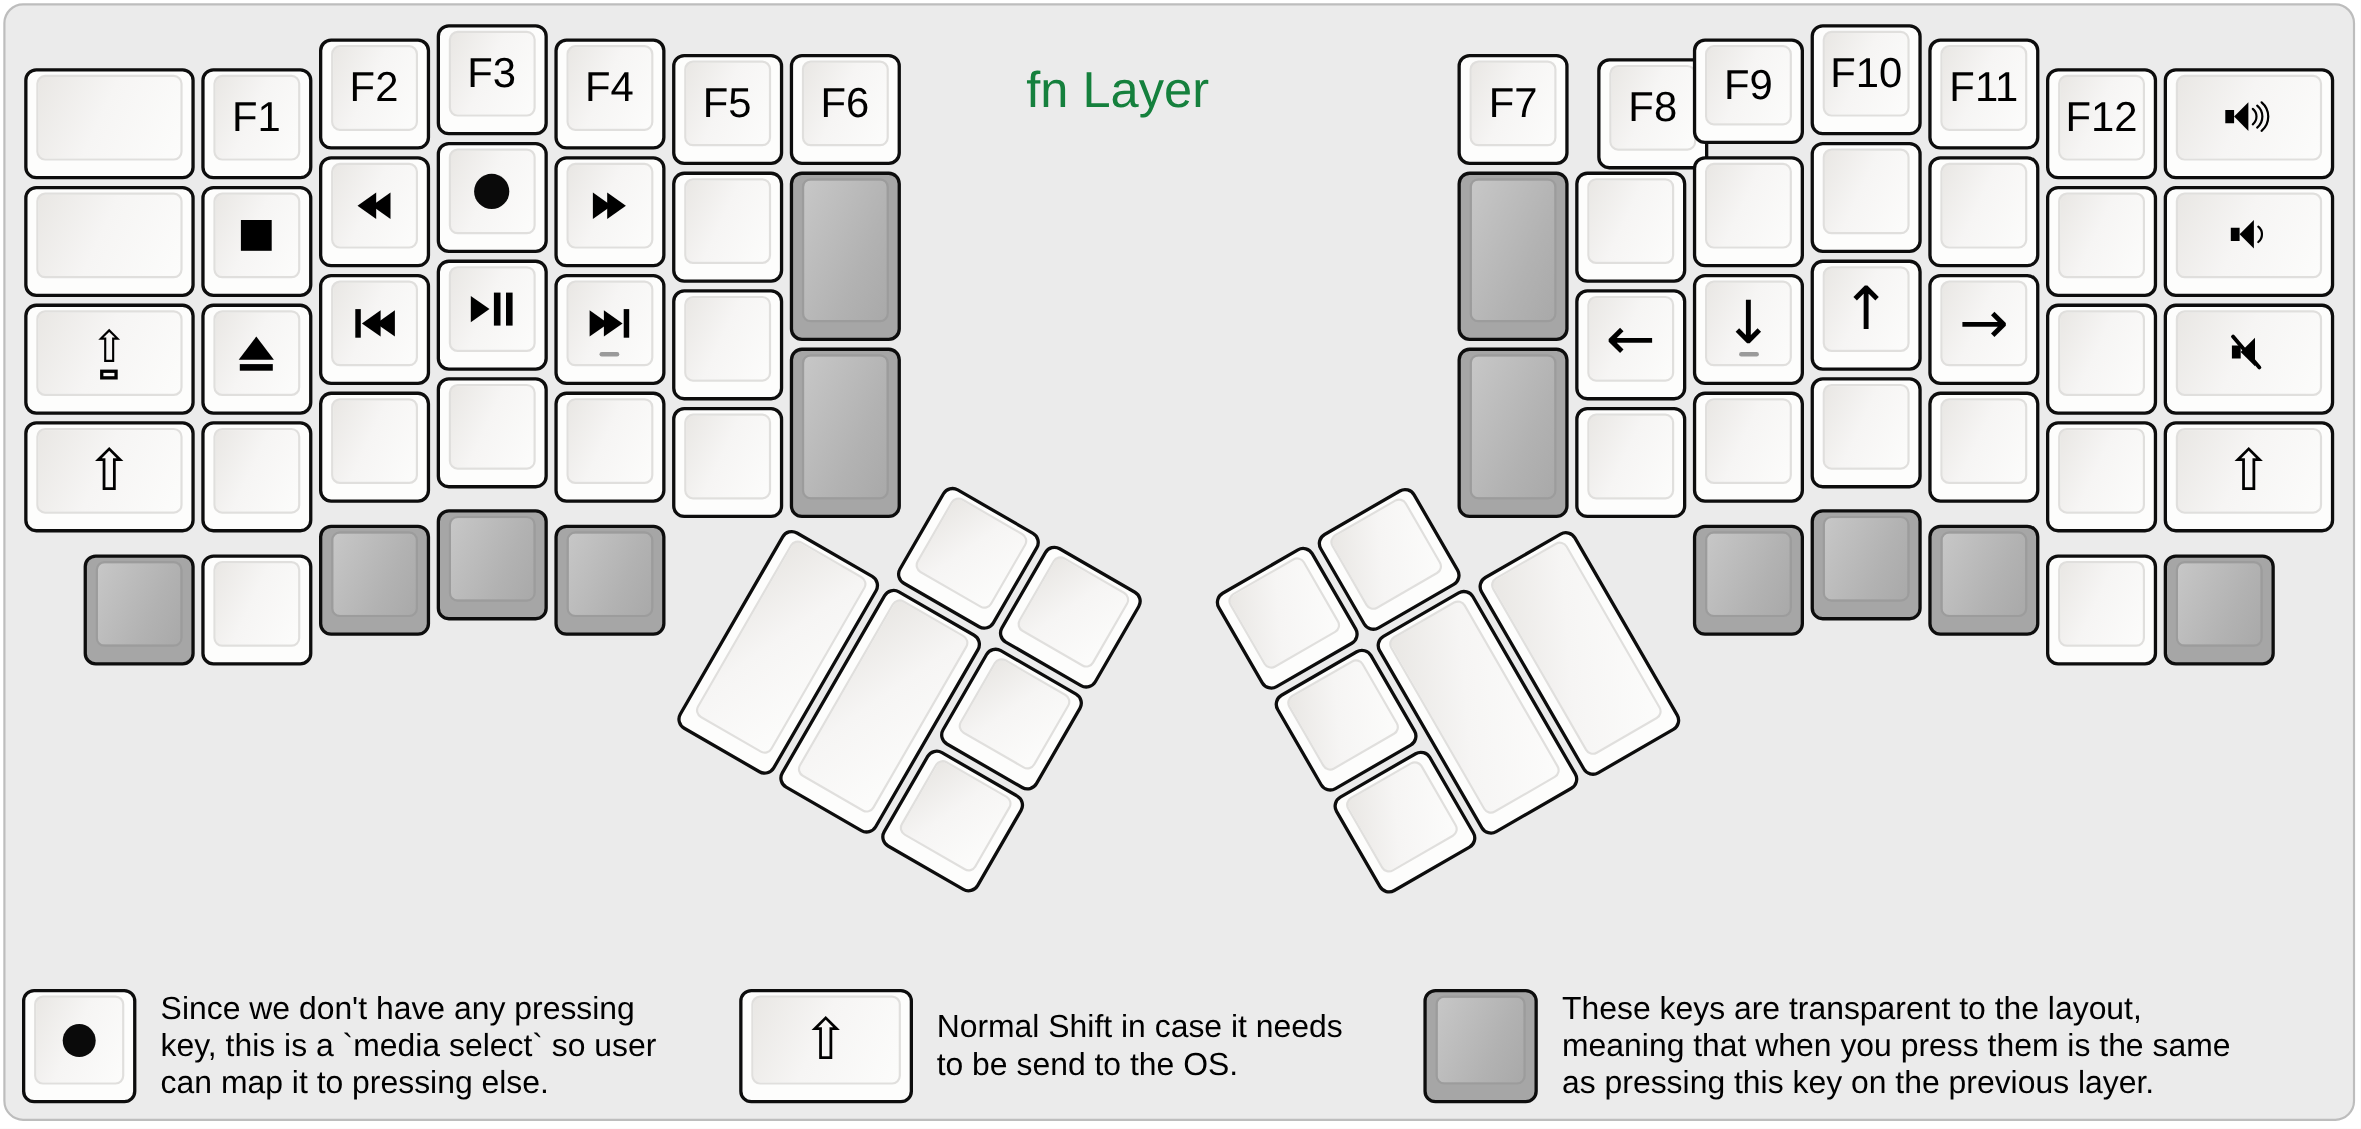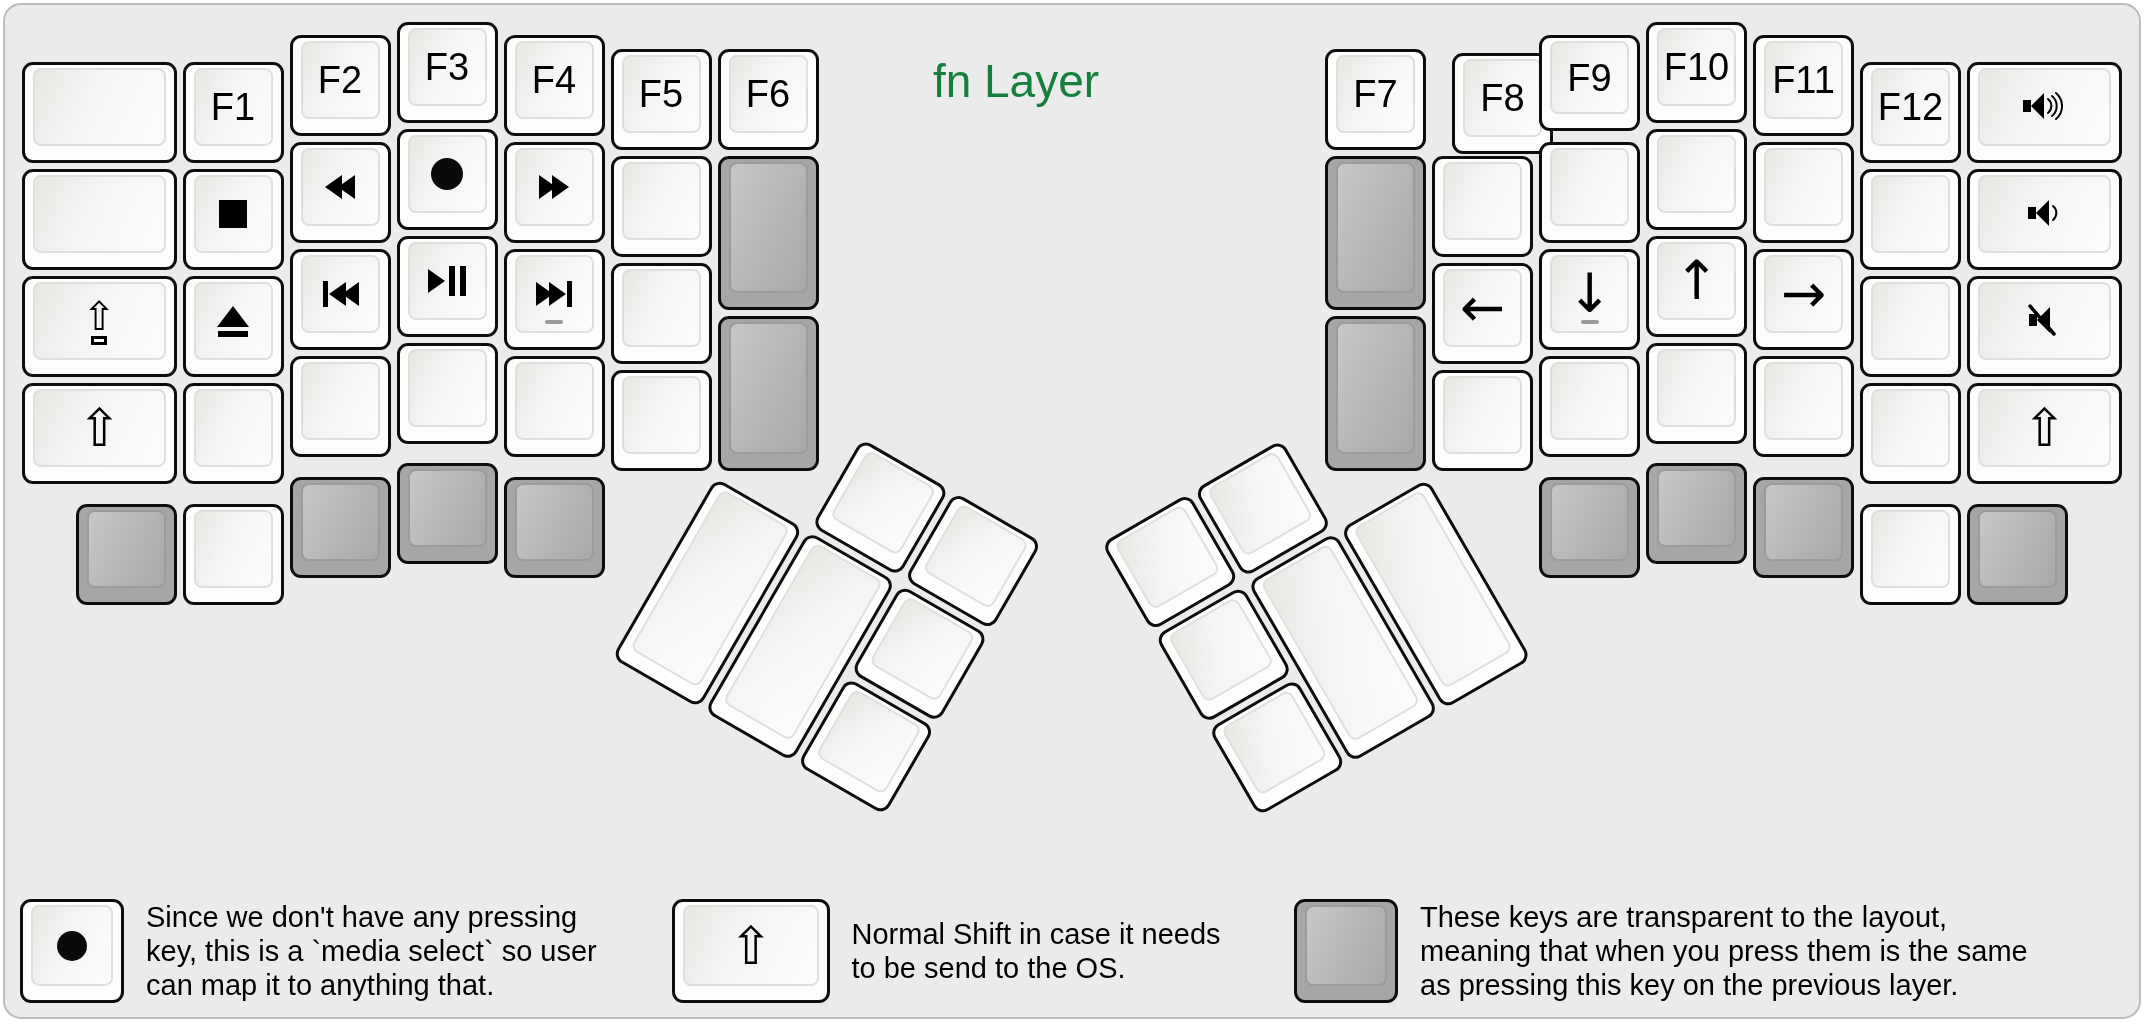--- a/index.html
+++ b/index.html
@@ -410,21 +410,21 @@
         <div class="key legend-key" style="position: relative; width: 104px; height: 104px;">
           <div class="top">
             <span class="glyph">
               <div class="dot sm"></div>
             </span>
           </div>
         </div>
         <div class="legend-text">
           <div>Since we don't have any pressing</div>
           <div>key, this is a `media select` so user</div>
-          <div>can map it to anything that.</div>
+          <div>can map it to pressing else.</div>
         </div>
       </div>
       <div class="legend-item" style="left: 672px; top: 896px;">
         <div class="key legend-key" style="position: relative; width: 157.5px; height: 104px;">
           <div class="top">
             <span class="glyph"><span class="shift-glyph big">⇧</span></span>
           </div>
         </div>
         <div class="legend-text">
           <div>Normal Shift in case it needs</div>

